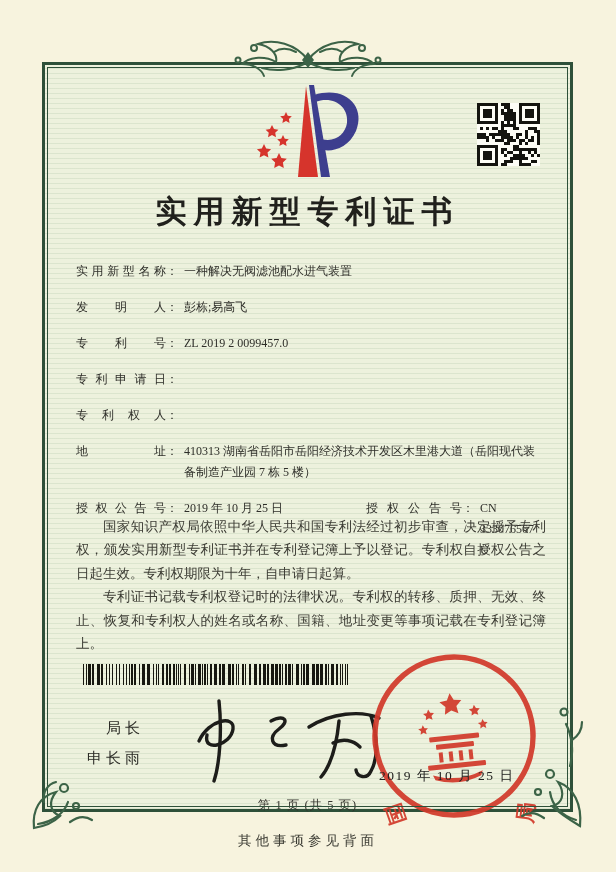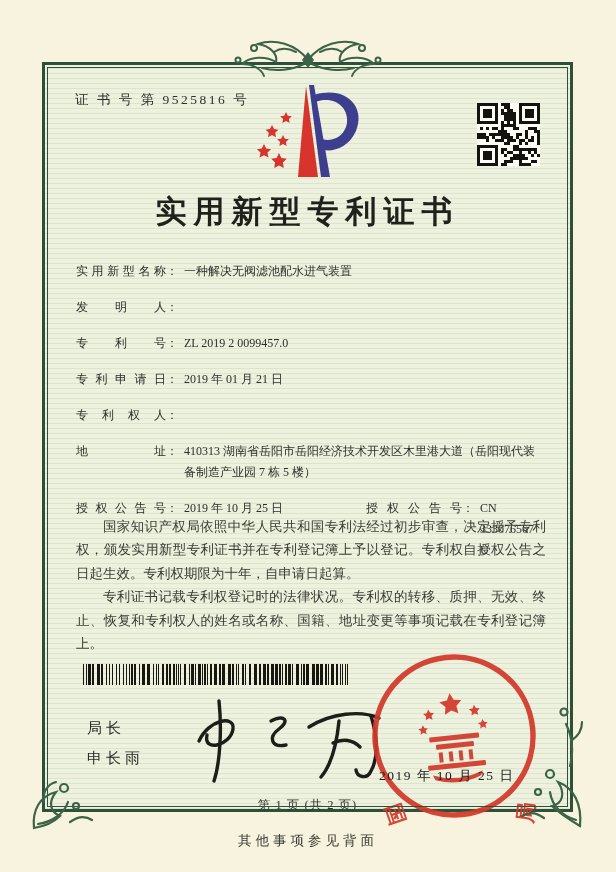--- a/index.html
+++ b/index.html
@@ -28,21 +28,21 @@
   .flabel{display:inline-block;width:90px;text-align:justify;text-align-last:justify;flex:0 0 90px;}
   .fcolon{flex:0 0 18px;}
   .fvalue{flex:1;}
   .fvalue-fixed{flex:0 0 158px;}
   .flabel2{display:inline-block;width:96px;text-align:justify;text-align-last:justify;flex:0 0 96px;margin-left:24px;}
   .paras{left:31px;top:450px;width:470px;font-size:13.5px;line-height:1.74;
          text-align:justify;color:#3c3c34;}
   .paras p{margin:0;text-indent:2em;}
   .barcode{left:38px;top:599px;width:272px;height:21px;}
   .barcode i{position:absolute;top:0;bottom:0;background:#17170f;}
-  .director{left:42px;top:648px;font-size:15px;line-height:30px;letter-spacing:4px;color:#2a2a25;}
+  .director{left:42px;top:648px;font-size:15px;line-height:30px;letter-spacing:4px;color:#2a2a25;text-align:right;}
   .sig{left:128px;top:626px;width:225px;height:100px;}
   .seal{left:318px;top:580px;width:182px;height:182px;opacity:.93;}
   .seal-date{left:334px;top:702px;font-size:13.5px;letter-spacing:1.5px;color:#222220;z-index:5;}
   .page-num{left:0;top:732px;width:100%;text-align:center;font-size:12.5px;letter-spacing:1px;color:#33332c;}
   .back-note{left:0;top:832px;width:100%;text-align:center;font-size:13.5px;letter-spacing:4px;color:#3a3a32;}
   .ornament{color:#3c6347;}
   svg{display:block;}
 </style>
 </head>
 <body>
@@ -80,21 +80,20 @@
     <circle cx="24" cy="96" r="3"></circle>
     <path d="M30,122 C22,116 14,116 8,120"></path>
     <path d="M56,70 C60,56 58,40 52,28"></path>
     <circle cx="50" cy="16" r="3.5"></circle>
     <path d="M58,44 C64,40 68,34 68,26"></path>
   </g>
 </svg>
 
 <div class="cert">
 
-  <div class="abs cert-no">证 书 号 第 9525816 号</div>
 
   <svg class="abs logo" viewBox="0 0 132 106">
     <g fill="#d6342c">
       <path d="M44 31 l1.8 3.7 4 .5 -2.9 2.8 .7 4 -3.6-1.9 -3.6 1.9 .7-4 -2.9-2.8 4-.5 Z"></path>
       <path d="M30 44 l2 4.1 4.4 .6 -3.2 3.1 .8 4.4 -4-2.1 -4 2.1 .8-4.4 -3.2-3.1 4.4-.6 Z"></path>
       <path d="M41 54 l1.8 3.7 4 .5 -2.9 2.8 .7 4 -3.6-1.9 -3.6 1.9 .7-4 -2.9-2.8 4-.5 Z"></path>
       <path d="M22 63 l2.2 4.5 4.9 .7 -3.6 3.4 .9 4.9 -4.4-2.3 -4.4 2.3 .9-4.9 -3.6-3.4 4.9-.7 Z"></path>
       <path d="M37 72 l2.4 4.9 5.4 .8 -3.9 3.8 .9 5.4 -4.8-2.5 -4.8 2.5 .9-5.4 -3.9-3.8 5.4-.8 Z"></path>
       <polygon points="64,5 76,96 56,96"></polygon>
     </g>
@@ -342,30 +341,30 @@
 
   <div class="abs fields">
     <div class="frow">
       <span class="flabel">实用新型名称</span>
       <span class="fcolon">：</span>
       <span class="fvalue">一种解决无阀滤池配水进气装置</span>
     </div>
     <div class="frow">
       <span class="flabel">发明人</span>
       <span class="fcolon">：</span>
+      <span class="fvalue">彭栋;易高飞</span>
     </div>
     <div class="frow">
       <span class="flabel">专利号</span>
       <span class="fcolon">：</span>
       <span class="fvalue">ZL 2019 2 0099457.0</span>
     </div>
     <div class="frow">
       <span class="flabel">专利申请日</span>
       <span class="fcolon">：</span>
-      <span class="fvalue">2019 年 01 月 21 日</span>
     </div>
     <div class="frow">
       <span class="flabel">专利权人</span>
       <span class="fcolon">：</span>
     </div>
     <div class="frow">
       <span class="flabel">地址</span>
       <span class="fcolon">：</span>
       <span class="fvalue" style="flex-basis:340px">410313 湖南省岳阳市岳阳经济技术开发区木里港大道（岳阳现代装备制造产业园 7 栋 5 楼）</span>
     </div>
@@ -498,16 +497,16 @@
         <rect x="94" y="106" width="4" height="10"></rect>
         <rect x="104" y="106" width="4" height="10"></rect>
         <rect x="62" y="118" width="58" height="5" rx="1"></rect>
         <path d="M66,128 Q91,138 116,128 L114,133 Q91,142 68,133 Z"></path>
       </g>
     </g>
   </svg>
 
   <div class="abs seal-date">2019 年 10 月 25 日</div>
 
-  <div class="abs page-num">第 1 页 (共 2 页)</div>
+  <div class="abs page-num">第 1 页 (共 5 页)</div>
 </div>
 
 <div class="abs back-note">其他事项参见背面</div>
 
 </body></html>

